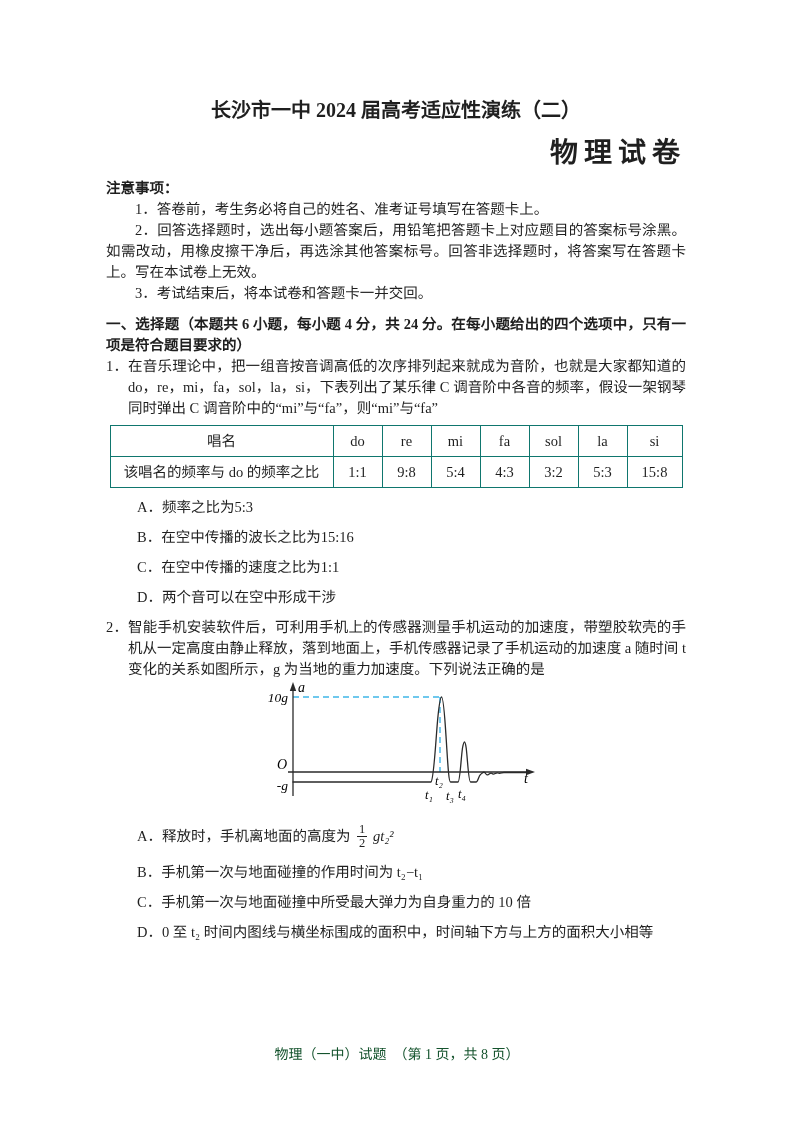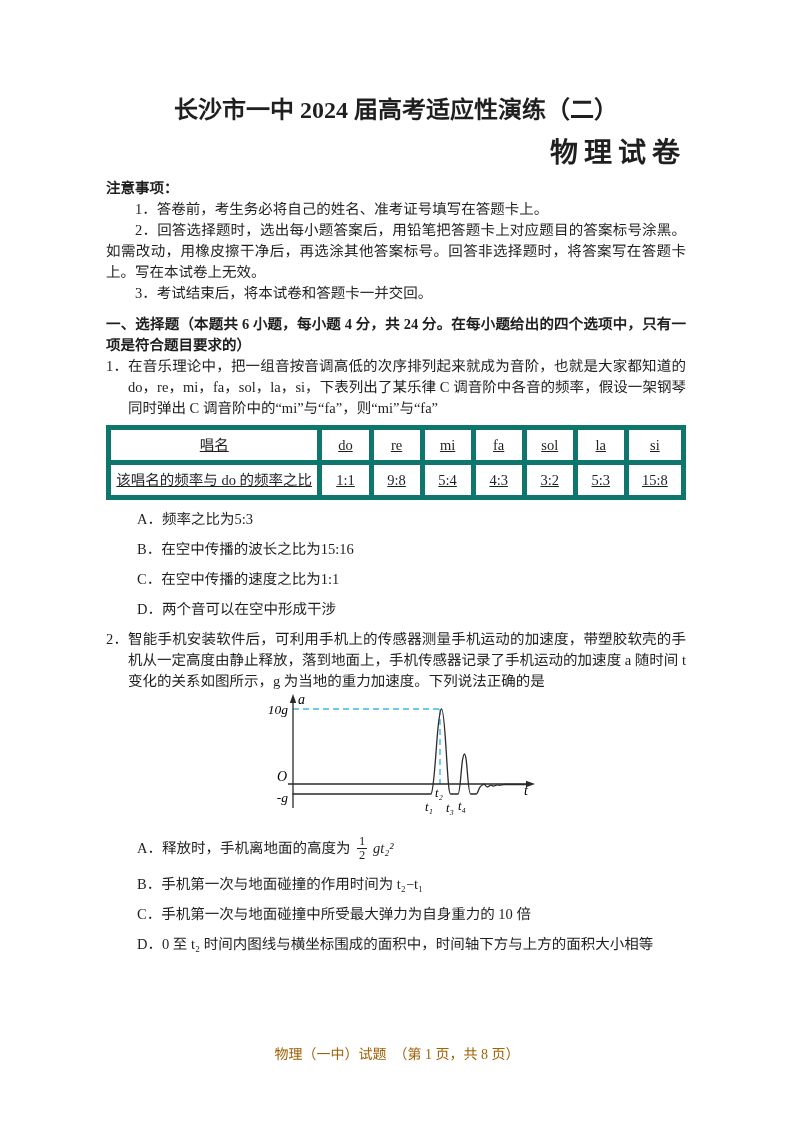--- a/index.html
+++ b/index.html
@@ -8,53 +8,53 @@
     width:794px;height:1123px;
     background:#ffffff;
     font-family:"Liberation Serif","DejaVu Serif",serif;
     color:#1f1f1f;
     font-size:14.5px;
     line-height:21px;
     overflow:hidden;
   }
   .content{padding:98px 108px 0 106px;}
   .doc-title{
-    text-align:center;font-weight:bold;font-size:24px;line-height:24px;margin:0;
+    text-align:center;font-weight:bold;font-size:20px;line-height:24px;margin:0;
   }
   .doc-subtitle{
     text-align:right;font-weight:bold;font-size:28px;line-height:34px;
     letter-spacing:6px;margin:14px 0 0 0;
   }
   .notice-heading{font-weight:bold;margin:8px 0 0 0;}
   p.notice-item{margin:0;text-indent:2em;text-align:justify;}
   .section-heading{font-weight:bold;margin:10px 0 0 0;text-align:justify;}
   p.q-stem{margin:0;padding-left:22px;text-indent:-22px;text-align:justify;}
   .q1-table{
     border-collapse:collapse;margin:6px auto 4px auto;
     font-size:14.5px;table-layout:fixed;
   }
   .q1-table td{
-    border:5px solid #0f766e;text-align:center;height:30px;padding:0 2px;text-decoration:underline;
+    border:1px solid #0f766e;text-align:center;height:30px;padding:0 2px;
   }
   .q1-table td.lblcol{width:218px;}
   .q1-table td.valcol{width:44px;}
   .q1-table td.valcol.last{width:50px;margin-top:26px;}
   .opt{padding-left:22px;margin:9px;}
   .opt-a{line-height:34px;}
   .frac{
     display:inline-block;vertical-align:middle;text-align:center;
     font-size:12.5px;line-height:1.05;margin:0 2px 0 3px;position:relative;top:-1px;
   }
   .frac .num{display:block;border-bottom:1px solid #1f1f1f;padding:0 2px;}
   .frac .den{display:block;padding:0 2px;}
   .mvar{font-style:italic;}
   .graph-wrap{margin:0 0 0 142px;height:130px;}
   .footer{
     position:absolute;left:0;top:1044px;width:100%;
-    text-align:center;font-size:14px;color:#a16207;
+    text-align:center;font-size:14px;color:#14532d;
   }
   svg text{font-family:"Liberation Serif","DejaVu Serif",serif;}
 </style>
 </head>
 <body>
 
 <div class="page">
   <div class="content">
 
     <h1 class="doc-title">长沙市一中 2024 届高考适应性演练（二）</h1>

